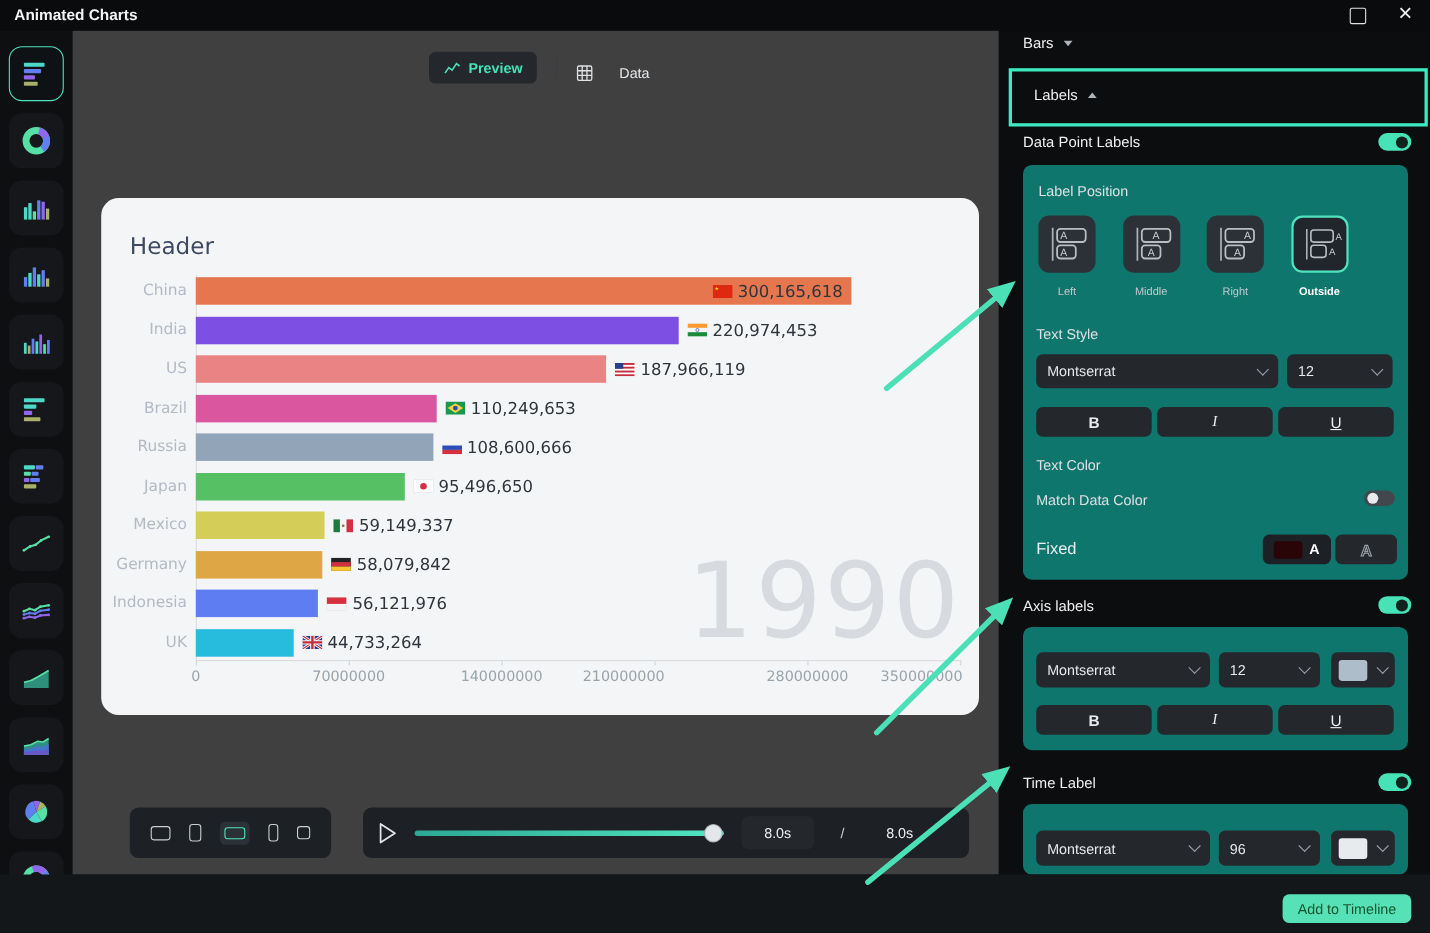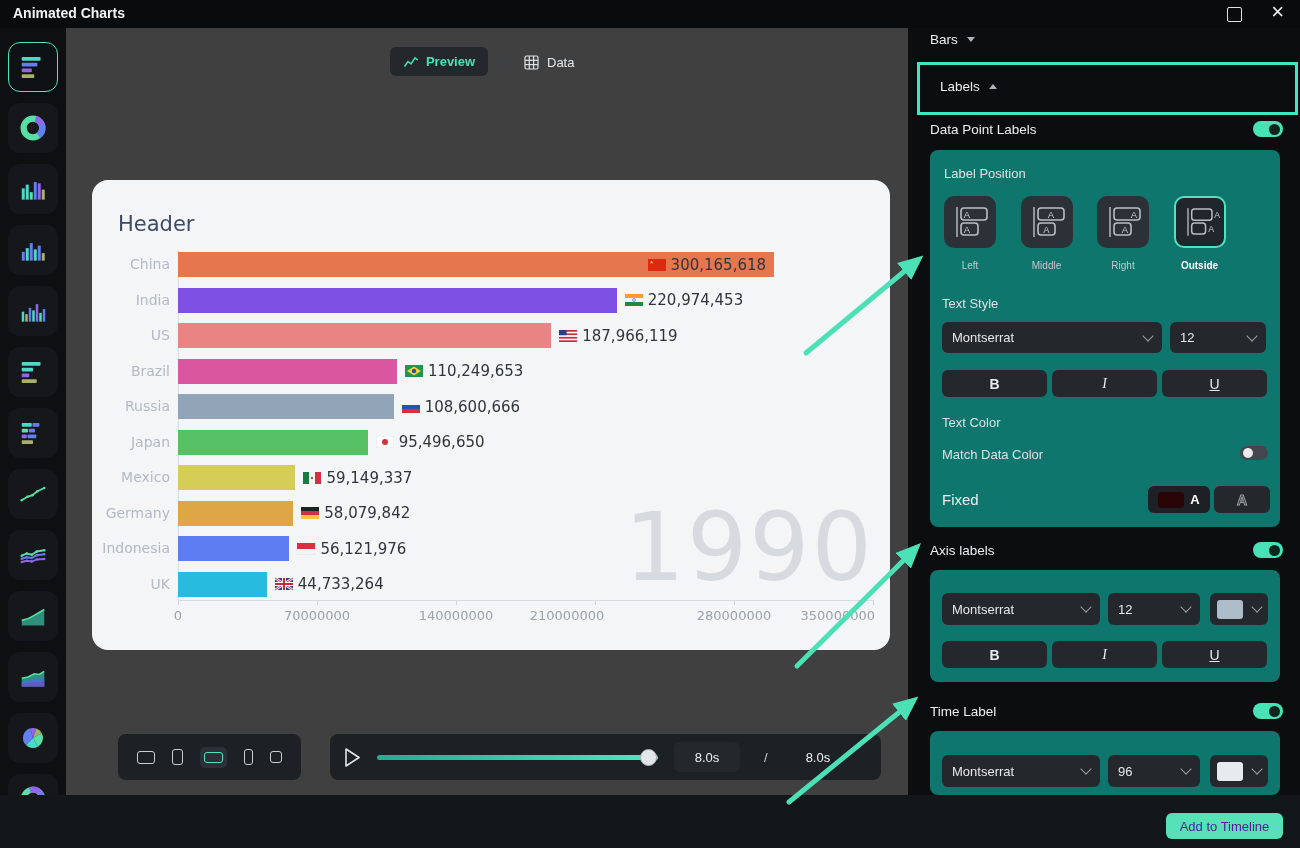--- a/index.html
+++ b/index.html
@@ -15,21 +15,21 @@
   #sidebar{position:absolute;left:0;top:28px;width:66px;height:767px;background:#0d0f11;}
   .sbtile{position:absolute;left:8px;width:50px;height:50px;background:#15171a;border-radius:12px;
           display:flex;align-items:center;justify-content:center;box-sizing:border-box;}
   .sbtile.sel{border:1.5px solid #4fe3bd;background:#0f1214;}
   
   #main{position:absolute;left:66px;top:28px;width:842px;height:767px;background:#404040;}
   .tab-pill{position:absolute;left:324px;top:19px;width:98px;height:29px;background:#24282d;border-radius:6px;
             display:flex;align-items:center;justify-content:center;gap:7px;}
   .tab-pill span{color:#47e2b6;font-size:13px;font-weight:600;}
   .tab-div{position:absolute;left:440px;top:24px;width:1px;height:19px;background:#3a3f45;}
-  .tab-data{position:absolute;left:458px;top:22px;height:24px;display:flex;align-items:center;gap:8px;}
+  .tab-data{position:absolute;left:458px;top:22px;height:24px;display:flex;align-items:flex-end;gap:24px;}
   .tab-data span{color:#e6e9eb;font-size:13px;}
   
   #card{position:absolute;left:26px;top:152px;width:798px;height:470px;background:#f3f5f7;border-radius:16px;}
   #card .hdr{position:absolute;left:26px;top:32px;font-size:21px;font-weight:500;color:#3e4a63;
              font-family:"DejaVu Sans",sans-serif;}
   .clabel{position:absolute;left:0;width:78px;text-align:right;font-size:14px;color:#b3bac3;
           font-family:"DejaVu Sans",sans-serif;white-space:nowrap;}
   .cbar{position:absolute;height:25px;}
   .cval{position:absolute;height:25px;display:flex;align-items:center;gap:5px;white-space:nowrap;}
   .cval .num{font-size:15px;font-weight:500;color:#2f353b;font-family:"DejaVu Sans",sans-serif;}
@@ -81,21 +81,21 @@
         transform:rotate(45deg);margin-top:-4px;}
   .fmtb{position:absolute;width:105px;height:27px;background:#24272c;border-radius:6px;display:flex;
         align-items:center;justify-content:center;font-size:14px;color:#e9ecee;}
   .fmtb.b{font-weight:700;}
   .fmtb.i{font-style:italic;font-family:"Liberation Serif",serif;}
   .fmtb.u span{text-decoration:underline;}
   .swatch{border-radius:3px;}
   
   #bottomstrip{position:absolute;left:0;top:795px;width:1300px;height:53px;background:#14171a;z-index:5;}
   #addbtn{position:absolute;left:1166px;top:18px;width:117px;height:26px;background:#57e1b6;border-radius:6px;
-          display:flex;align-items:center;justify-content:center;font-size:13px;color:#4c1d95;text-align:center;}
+          display:flex;align-items:center;justify-content:center;font-size:13px;color:#14532d;text-align:center;}
   
   #overlay{position:absolute;left:0;top:0;z-index:10;pointer-events:none;}
 </style>
 </head>
 <body>
 
 <div id="app">
 
   <div id="titlebar">
     <div class="ttl">Animated Charts</div>

